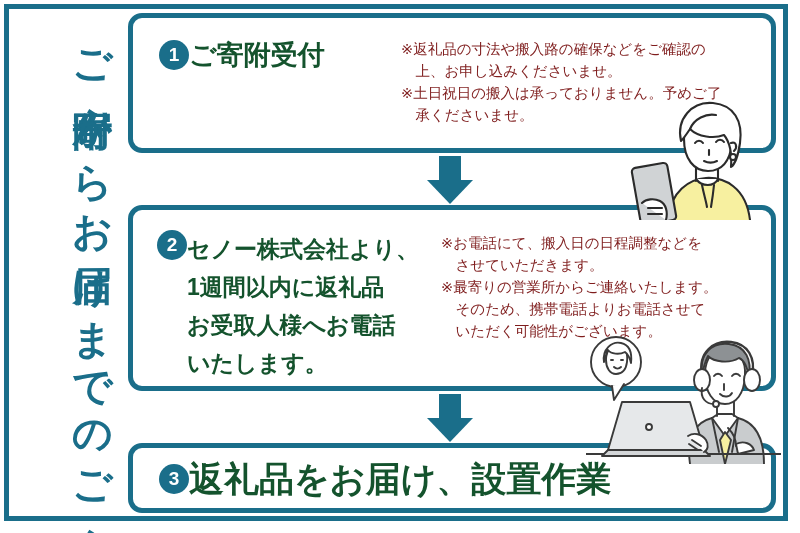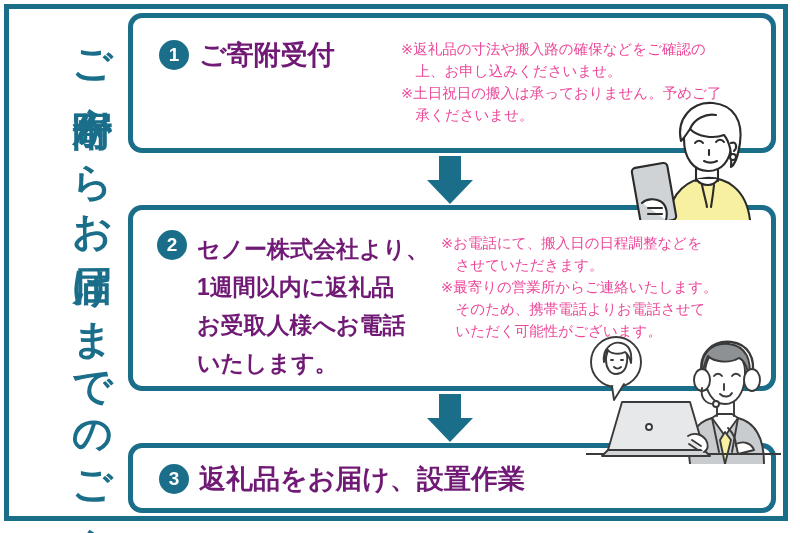--- a/index.html
+++ b/index.html
@@ -57,37 +57,36 @@
   
   .head-wrap{position:absolute;display:flex;align-items:flex-start;}
   .badge{
     width:30px;height:30px;border-radius:50%;
     background:#1a6e8a;color:#ffffff;
     display:flex;align-items:center;justify-content:center;
     font-size:19px;font-weight:700;
     flex:0 0 auto;
   }
   .head-text{
-    color:#701a75;font-weight:700;
-    margin-left:10px;
+    color:#14532d;font-weight:700;
   }
 
   #head1{left:26px;top:22px;}
   #head1 .head-text{font-size:27px;line-height:30px;}
 
   #head2{left:24px;top:20px;}
   #head2 .head-text{font-size:23px;line-height:38px;white-space:pre-line;}
 
   #head3{left:26px;top:16px;}
-  #head3 .head-text{font-size:27px;line-height:30px;}
+  #head3 .head-text{font-size:35px;line-height:30px;}
 
   
   .note{
     position:absolute;
-    color:#ec4899;
+    color:#7f1d1d;
     font-size:14.5px;
     line-height:22px;
     white-space:pre-line;
     text-indent:0;
   }
   #note1{left:268px;top:20px;width:370px;}
   #note2{left:308px;top:22px;width:335px;}
 
   
   .arrow{position:absolute;width:0;height:0;}

